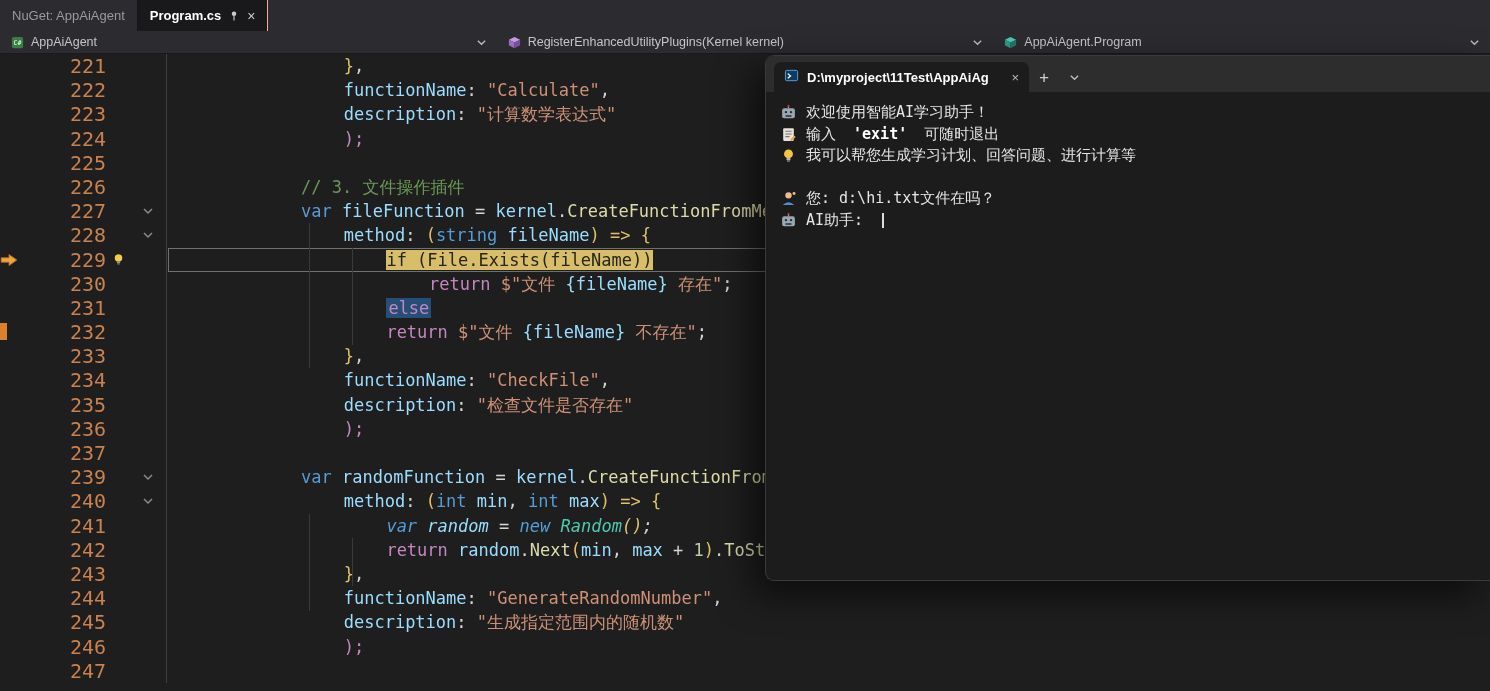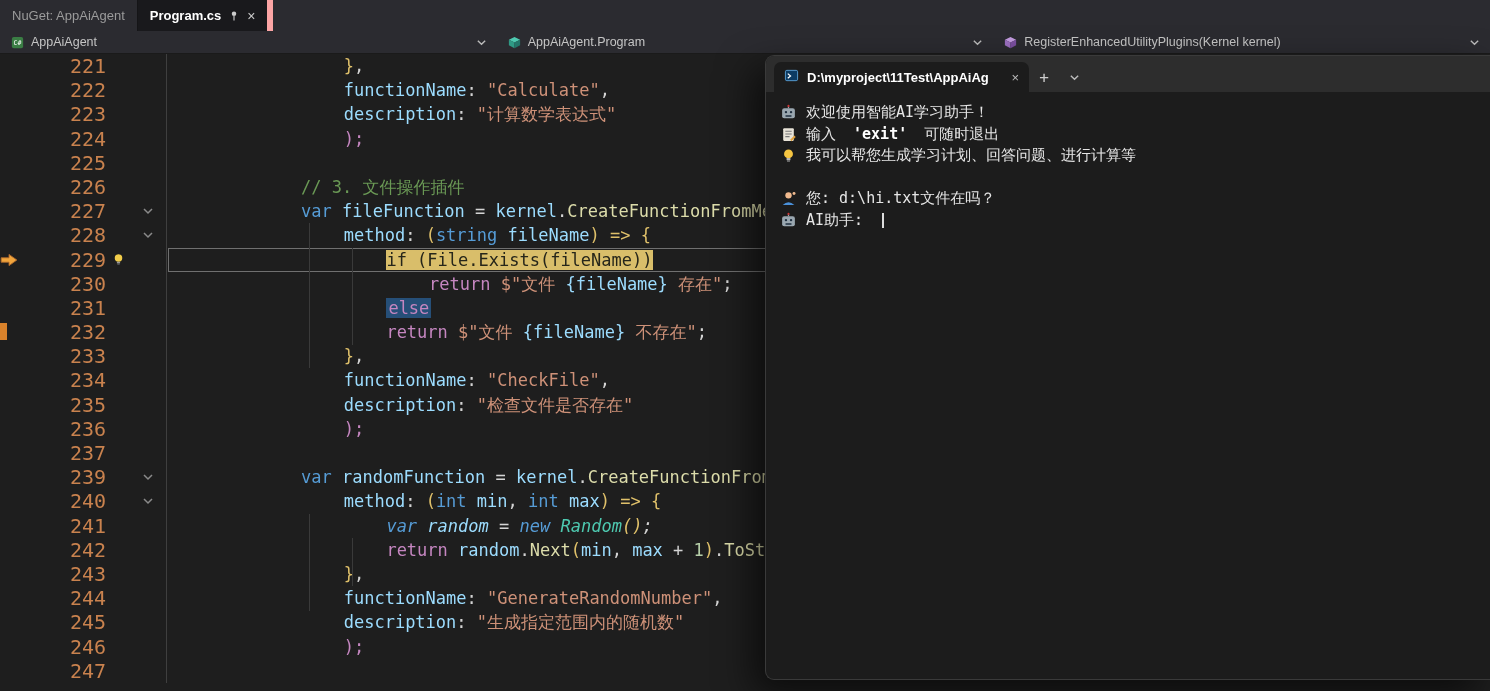--- a/index.html
+++ b/index.html
@@ -7,21 +7,21 @@
     width:1490px;height:691px;overflow:hidden;position:relative;
     background:#1E1E1E;
     font-family:"DejaVu Sans Mono","Liberation Mono",monospace;
   }
   
   .titlebar{height:31px;background:#2B2B30;display:flex;align-items:stretch;
     font-family:"Liberation Sans","DejaVu Sans",sans-serif;}
   .tab{display:flex;align-items:center;gap:7px;padding:0 12px;font-size:13px;}
   .tab.inactive{color:#9b9b9b;}
   .tab.active{background:#19191c;color:#ffffff;font-weight:bold;
-    border-left:1px solid #151517;border-right:6px solid #fca5a5;}
+    border-left:1px solid #151517;border-right:1px solid #fca5a5;}
   .tab .x{color:#cccccc;font-size:14px;font-weight:normal;}
   .tab .pin{display:inline-flex;}
 
   
   .navbar{height:22px;background:#2B2B30;border-bottom:1px solid #1a1a1a;display:flex;
     font-family:"Liberation Sans","DejaVu Sans",sans-serif;}
   .nav-sec{width:33.333%;display:flex;align-items:center;gap:6px;padding:0 10px;
     box-sizing:border-box;color:#c5c5c5;font-size:12.5px;overflow:hidden;white-space:nowrap;}
   .nav-sec .chev{margin-left:auto;display:inline-flex;}
   .nav-ic{display:inline-flex;}
@@ -49,21 +49,21 @@
   .s-type{color:#4EC9B0;}
   .s-var{color:#9CDCFE;}
   .s-pun{color:#D4D4D4;}
   .s-num{color:#B5CEA8;}
   .s-gold{color:#DFC06A;}
   .s-exec{background:#D9BE6A;color:#26261a;}
   .s-sel{background:#264F78;color:#C586C0;padding:0 2px;}
   .guide{position:absolute;width:1px;background:#3a3a3a;}
 
   
-  .console{position:absolute;left:765px;top:55px;width:725px;height:625px;
+  .console{position:absolute;left:765px;top:55px;width:725px;height:526px;
     background:#1C1C1C;border:1px solid #3a3a3a;border-right:none;
     border-radius:9px 0 0 9px;box-shadow:-12px 14px 36px rgba(0,0,0,.6);
     z-index:5;overflow:hidden;box-sizing:border-box;}
   .c-tabbar{height:36px;background:#2D2D2D;display:flex;align-items:flex-end;padding-left:8px;}
   .c-tab{display:flex;align-items:center;gap:8px;background:#1C1C1C;border-radius:7px 7px 0 0;
     padding:0 10px;height:30px;width:235px;font-size:13px;color:#ffffff;
     font-family:"Liberation Sans","DejaVu Sans",sans-serif;font-weight:bold;}
   .c-tab .c-x{margin-left:auto;color:#bbbbbb;font-size:13px;font-weight:normal;}
   .c-btn{width:30px;height:30px;display:flex;align-items:center;justify-content:center;
     color:#cccccc;font-size:16px;}
@@ -104,41 +104,41 @@
     <span>AppAiAgent</span>
     <span class="chev">
         <svg width="11" height="11" viewBox="0 0 12 12">
           <path d="M2 4 L6 8 L10 4" stroke="#bbbbbb" stroke-width="1.5" fill="none"></path>
         </svg>
       </span>
   </div>
   <div class="nav-sec">
     <span class="nav-ic">
         <svg width="15" height="15" viewBox="0 0 16 16">
+          <path d="M8 2 L14 5 L8 8 L2 5 Z" fill="#c39be0"></path>
+          <path d="M2 5 L8 8 L8 14 L2 11 Z" fill="#9b6fc0"></path>
+          <path d="M14 5 L8 8 L8 14 L14 11 Z" fill="#7b4fa0"></path>
+        </svg>
+      </span>
+    <span>RegisterEnhancedUtilityPlugins(Kernel kernel)</span>
+    <span class="chev">
+        <svg width="11" height="11" viewBox="0 0 12 12">
+          <path d="M2 4 L6 8 L10 4" stroke="#bbbbbb" stroke-width="1.5" fill="none"></path>
+        </svg>
+      </span>
+  </div>
+  <div class="nav-sec">
+    <span class="nav-ic">
+        <svg width="15" height="15" viewBox="0 0 16 16">
           <path d="M8 2 L14 5 L8 8 L2 5 Z" fill="#4ec9b0"></path>
           <path d="M2 5 L8 8 L8 14 L2 11 Z" fill="#2f9a85"></path>
           <path d="M14 5 L8 8 L8 14 L14 11 Z" fill="#23766a"></path>
         </svg>
       </span>
     <span>AppAiAgent.Program</span>
-    <span class="chev">
-        <svg width="11" height="11" viewBox="0 0 12 12">
-          <path d="M2 4 L6 8 L10 4" stroke="#bbbbbb" stroke-width="1.5" fill="none"></path>
-        </svg>
-      </span>
-  </div>
-  <div class="nav-sec">
-    <span class="nav-ic">
-        <svg width="15" height="15" viewBox="0 0 16 16">
-          <path d="M8 2 L14 5 L8 8 L2 5 Z" fill="#c39be0"></path>
-          <path d="M2 5 L8 8 L8 14 L2 11 Z" fill="#9b6fc0"></path>
-          <path d="M14 5 L8 8 L8 14 L14 11 Z" fill="#7b4fa0"></path>
-        </svg>
-      </span>
-    <span>RegisterEnhancedUtilityPlugins(Kernel kernel)</span>
     <span class="chev">
         <svg width="11" height="11" viewBox="0 0 12 12">
           <path d="M2 4 L6 8 L10 4" stroke="#bbbbbb" stroke-width="1.5" fill="none"></path>
         </svg>
       </span>
   </div>
 </div>
 
 <div class="editor">
   <div id="rows">

